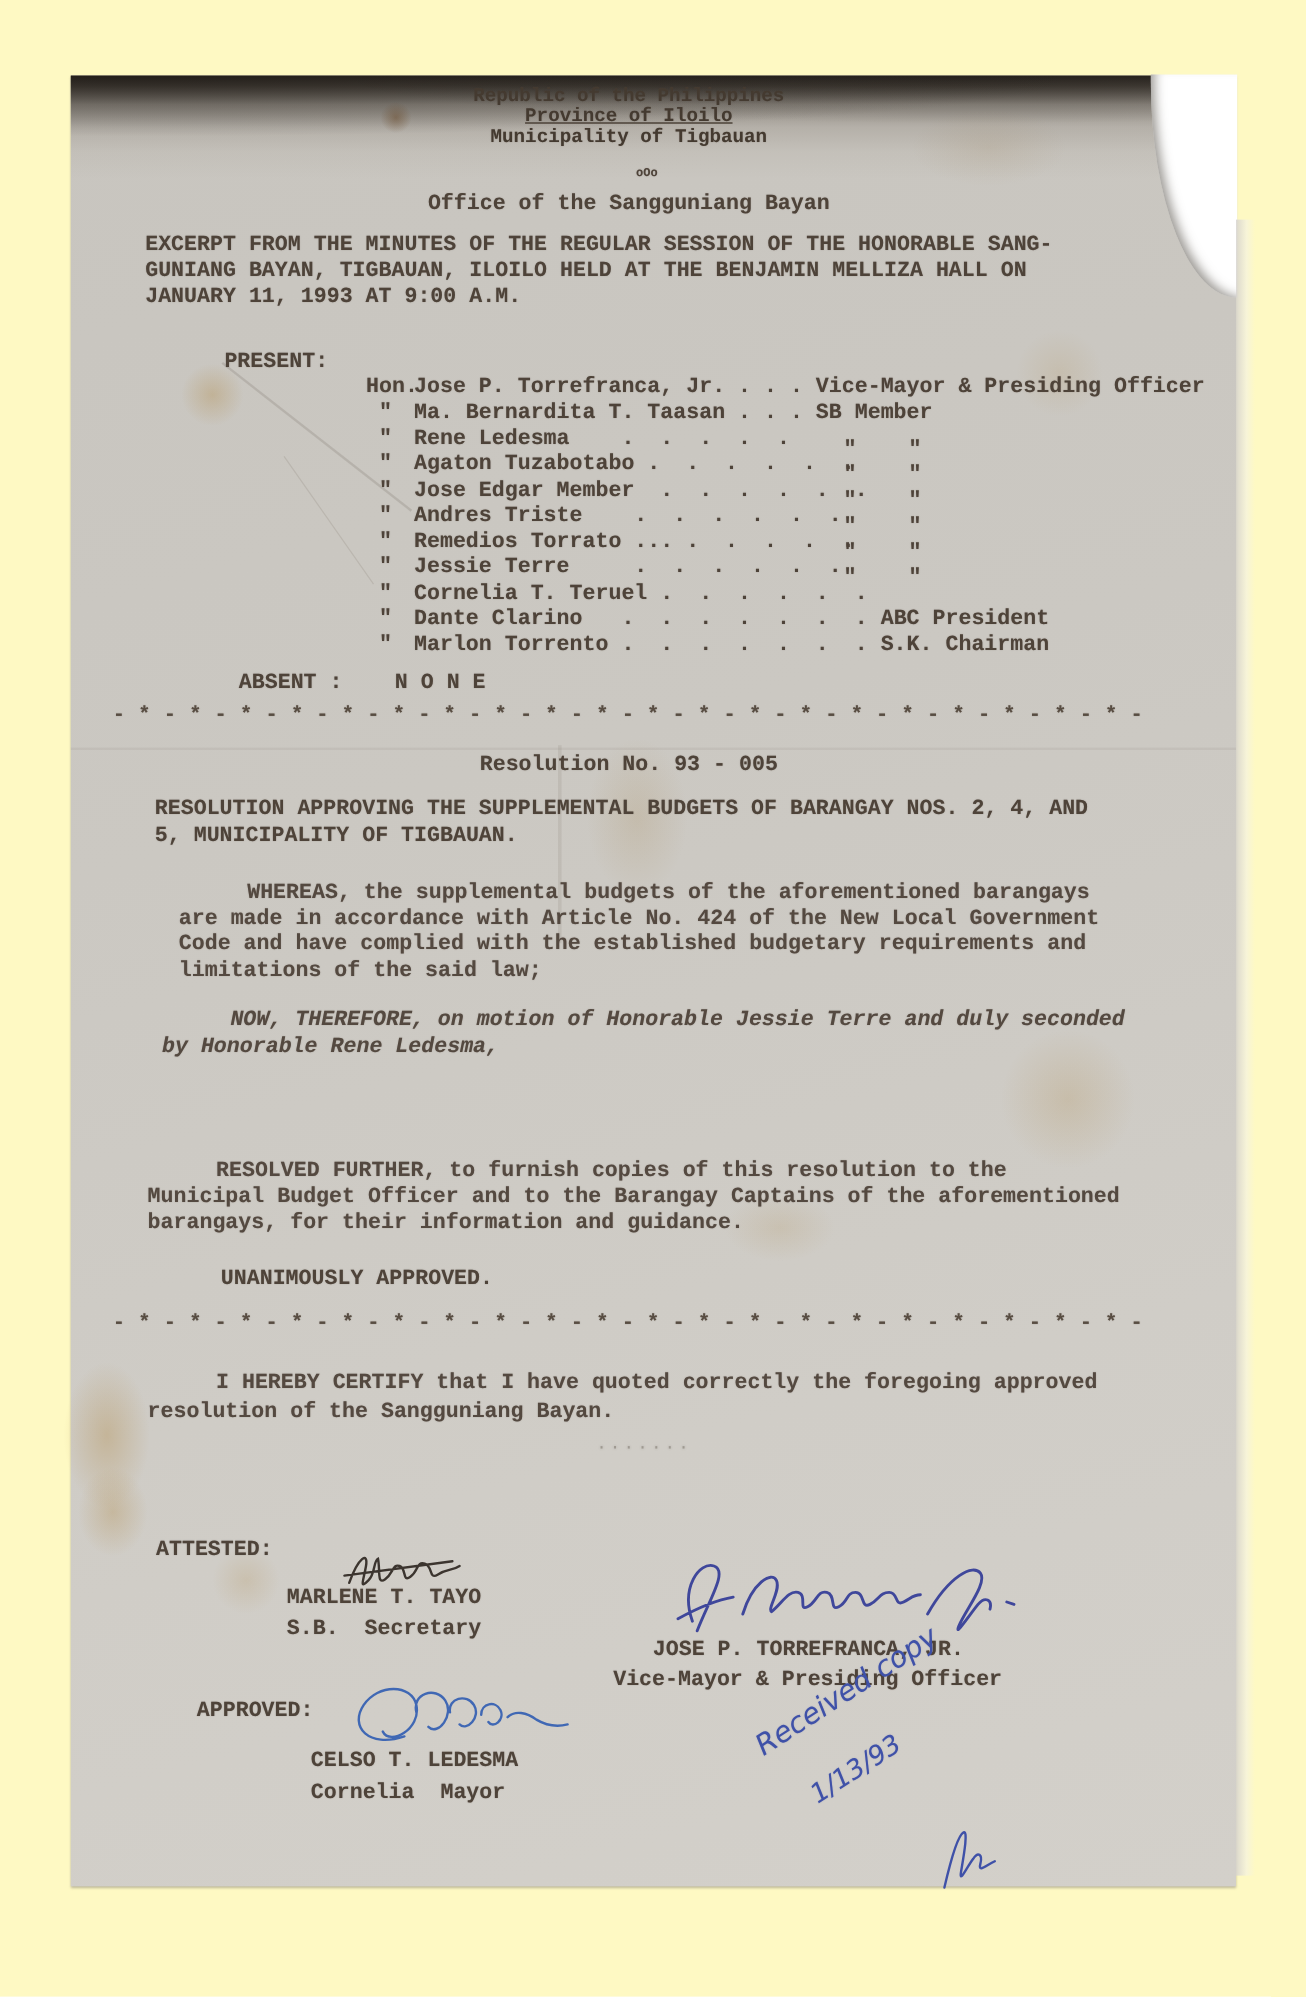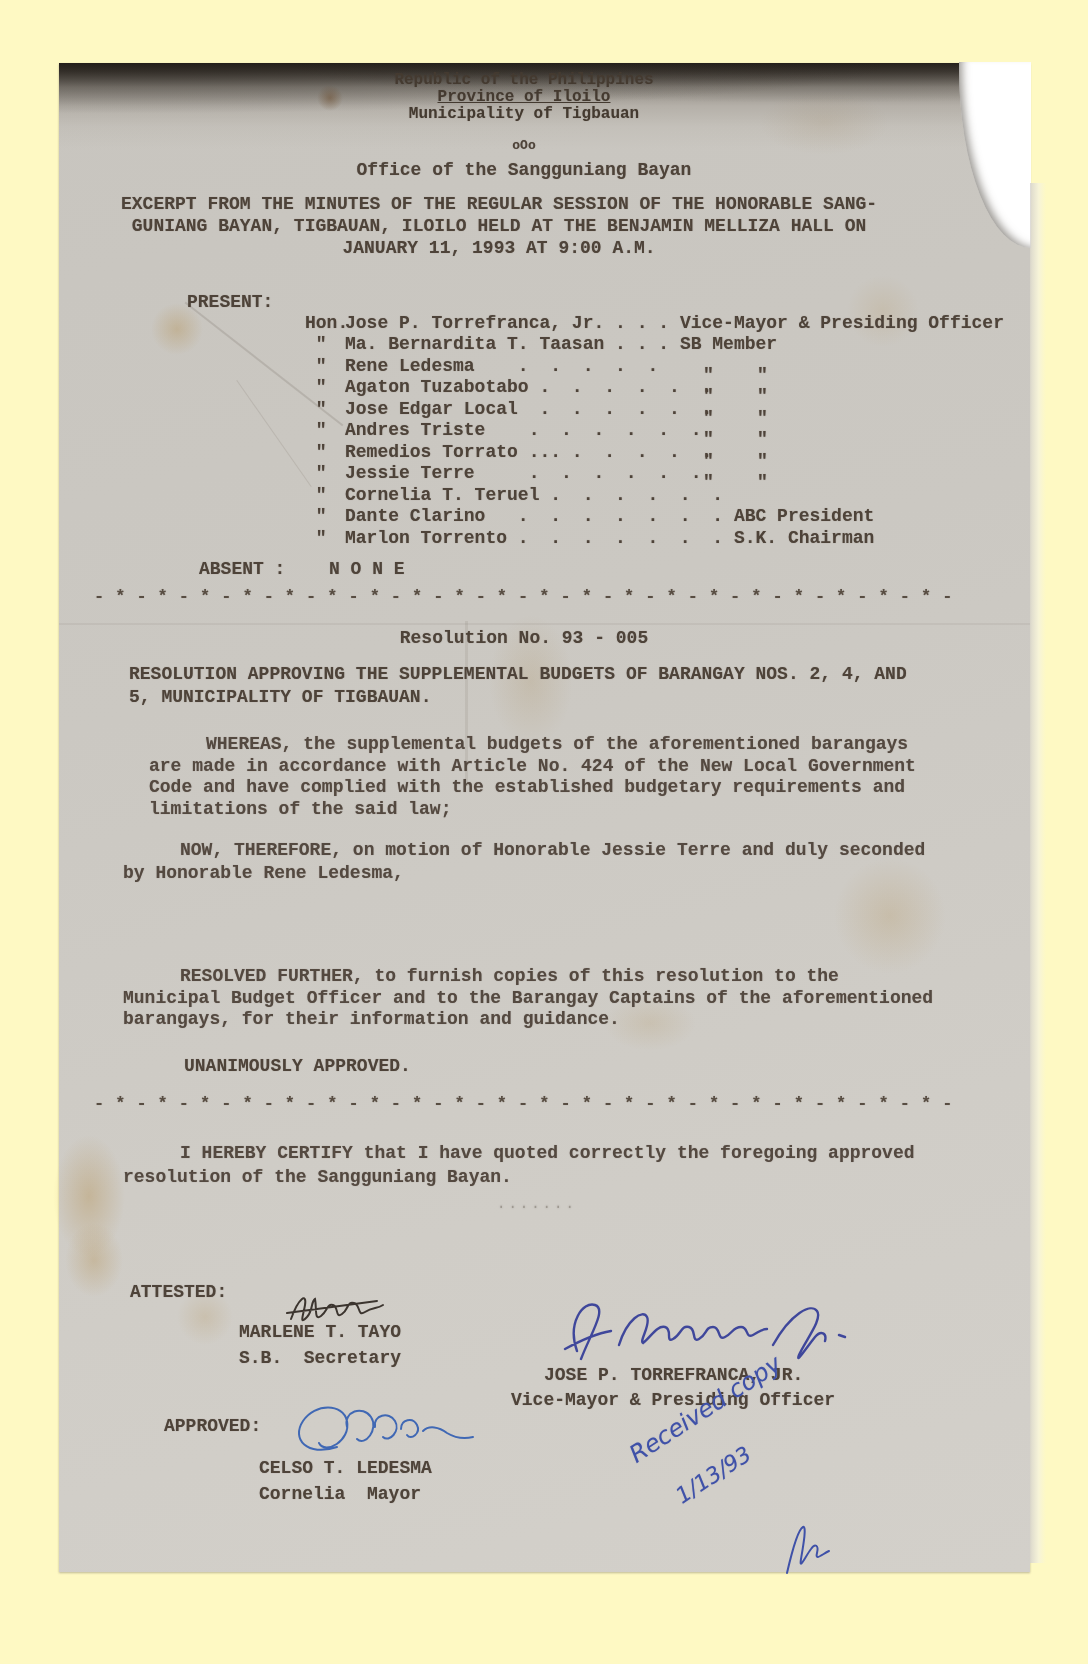--- a/index.html
+++ b/index.html
@@ -69,55 +69,55 @@
     <div class="stain" style="left:118px;top:1226px;width:56px;height:56px;background:radial-gradient(closest-side,rgba(172,132,62,.18),rgba(172,132,62,0));"></div>
     <div class="stain" style="left:700px;top:28px;width:130px;height:64px;background:radial-gradient(closest-side,rgba(150,118,70,.12),rgba(150,118,70,0));"></div>
     <div class="crease" style="left:105px;top:300px;width:200px;height:2px;background:rgba(115,105,95,.22);transform:rotate(38deg);"></div>
     <div class="crease" style="left:150px;top:370px;width:130px;height:1px;background:rgba(115,105,95,.18);transform:rotate(55deg);"></div>
     <div class="crease" style="left:0;top:560px;width:100%;height:2px;background:rgba(120,110,100,.1);"></div>
     <div class="crease" style="left:406px;top:558px;width:3px;height:165px;background:rgba(120,110,100,.14);"></div>
 
     <div class="tw hdr center" style="top:9px;">Republic of the Philippines</div>
     <div class="tw hdr center" style="top:26px;text-decoration:underline;">Province of Iloilo</div>
     <div class="tw hdr center" style="top:43px;">Municipality of Tigbauan</div>
-    <div class="tw center" style="top:72px;font-size:13px;">oOo</div>
+    <div class="tw center" style="top:72px;font-size:10px;margin-left:15px;">oOo</div>
     <div class="tw center" style="top:96px;">Office of the Sangguniang Bayan</div>
 
-    <div class="tw para" style="left:62px;top:130px;text-align:center;">EXCERPT FROM THE MINUTES OF THE REGULAR SESSION OF THE HONORABLE SANG-
+    <div class="tw para" style="left:62px;top:130px;">EXCERPT FROM THE MINUTES OF THE REGULAR SESSION OF THE HONORABLE SANG-
 GUNIANG BAYAN, TIGBAUAN, ILOILO HELD AT THE BENJAMIN MELLIZA HALL ON
 JANUARY 11, 1993 AT 9:00 A.M.</div>
 
     <div class="tw" style="left:128px;top:228px;">PRESENT:</div>
 
     <div class="row" style="top:250px;"><span class="prefix">Hon.</span><span>Jose P. Torrefranca, Jr.</span><span> . . . </span><span>Vice-Mayor &amp; Presiding Officer</span></div>
     <div class="row" style="top:271px;"><span class="prefix"> "</span><span>Ma. Bernardita T. Taasan</span><span> . . . </span><span>SB Member</span></div>
     <div class="row" style="top:293px;"><span class="prefix"> "</span><span>Rene Ledesma</span><span>    .  .  .  .  .</span><span class="pos-ditto">"    "</span></div>
     <div class="row" style="top:314px;"><span class="prefix"> "</span><span>Agaton Tuzabotabo</span><span> .  .  .  .  .  .</span><span class="pos-ditto">"    "</span></div>
-    <div class="row" style="top:336px;"><span class="prefix"> "</span><span>Jose Edgar Local</span><span>  .  .  .  .  .  .</span><span class="pos-ditto">"    "</span></div>
+    <div class="row" style="top:336px;"><span class="prefix"> "</span><span>Jose Edgar Member</span><span>  .  .  .  .  .  .</span><span class="pos-ditto">"    "</span></div>
     <div class="row" style="top:357px;"><span class="prefix"> "</span><span>Andres Triste</span><span>    .  .  .  .  .  .</span><span class="pos-ditto">"    "</span></div>
     <div class="row" style="top:379px;"><span class="prefix"> "</span><span>Remedios Torrato ...</span><span> .  .  .  .  .</span><span class="pos-ditto">"    "</span></div>
     <div class="row" style="top:400px;"><span class="prefix"> "</span><span>Jessie Terre</span><span>     .  .  .  .  .  .</span><span class="pos-ditto">"    "</span></div>
     <div class="row" style="top:422px;"><span class="prefix"> "</span><span>Cornelia T. Teruel</span><span> .  .  .  .  .  .</span><span></span></div>
     <div class="row" style="top:443px;"><span class="prefix"> "</span><span>Dante Clarino</span><span>   .  .  .  .  .  .  . </span><span>ABC President</span></div>
     <div class="row" style="top:465px;"><span class="prefix"> "</span><span>Marlon Torrento</span><span> .  .  .  .  .  .  . </span><span>S.K. Chairman</span></div>
 
     <div class="tw" style="left:140px;top:495px;">ABSENT :</div>
     <div class="tw" style="left:270px;top:495px;">N O N E</div>
 
     <div class="tw sep" style="left:35px;top:523px;">- * - * - * - * - * - * - * - * - * - * - * - * - * - * - * - * - * - * - * - * -</div>
 
     <div class="tw center" style="top:564px;">Resolution No. 93 - 005</div>
     <div class="tw para" style="left:70px;top:600px;line-height:23px;">RESOLUTION APPROVING THE SUPPLEMENTAL BUDGETS OF BARANGAY NOS. 2, 4, AND
 5, MUNICIPALITY OF TIGBAUAN.</div>
 
     <div class="tw para soft indent" style="left:64px;top:671px;line-height:21.5px;margin-left:26px;">WHEREAS, the supplemental budgets of the aforementioned barangays
 are made in accordance with Article No. 424 of the New Local Government
 Code and have complied with the established budgetary requirements and
 limitations of the said law;</div>
-    <div class="tw para soft indent" style="left:64px;top:776px;line-height:23px;">NOW, THEREFORE, on motion of Honorable Jessie Terre and duly seconded
+    <div class="tw para soft indent" style="left:76px;top:776px;line-height:23px;font-style:italic;">NOW, THEREFORE, on motion of Honorable Jessie Terre and duly seconded
 by Honorable Rene Ledesma,</div>
     <div class="tw para soft indent" style="left:64px;top:903px;line-height:21.5px;">RESOLVED FURTHER, to furnish copies of this resolution to the
 Municipal Budget Officer and to the Barangay Captains of the aforementioned
 barangays, for their information and guidance.</div>
 
     <div class="tw" style="left:125px;top:992px;">UNANIMOUSLY APPROVED.</div>
 
     <div class="tw sep" style="left:35px;top:1030px;">- * - * - * - * - * - * - * - * - * - * - * - * - * - * - * - * - * - * - * - * -</div>
 
     <div class="tw para soft indent" style="left:64px;top:1078px;line-height:24px;">I HEREBY CERTIFY that I have quoted correctly the foregoing approved

